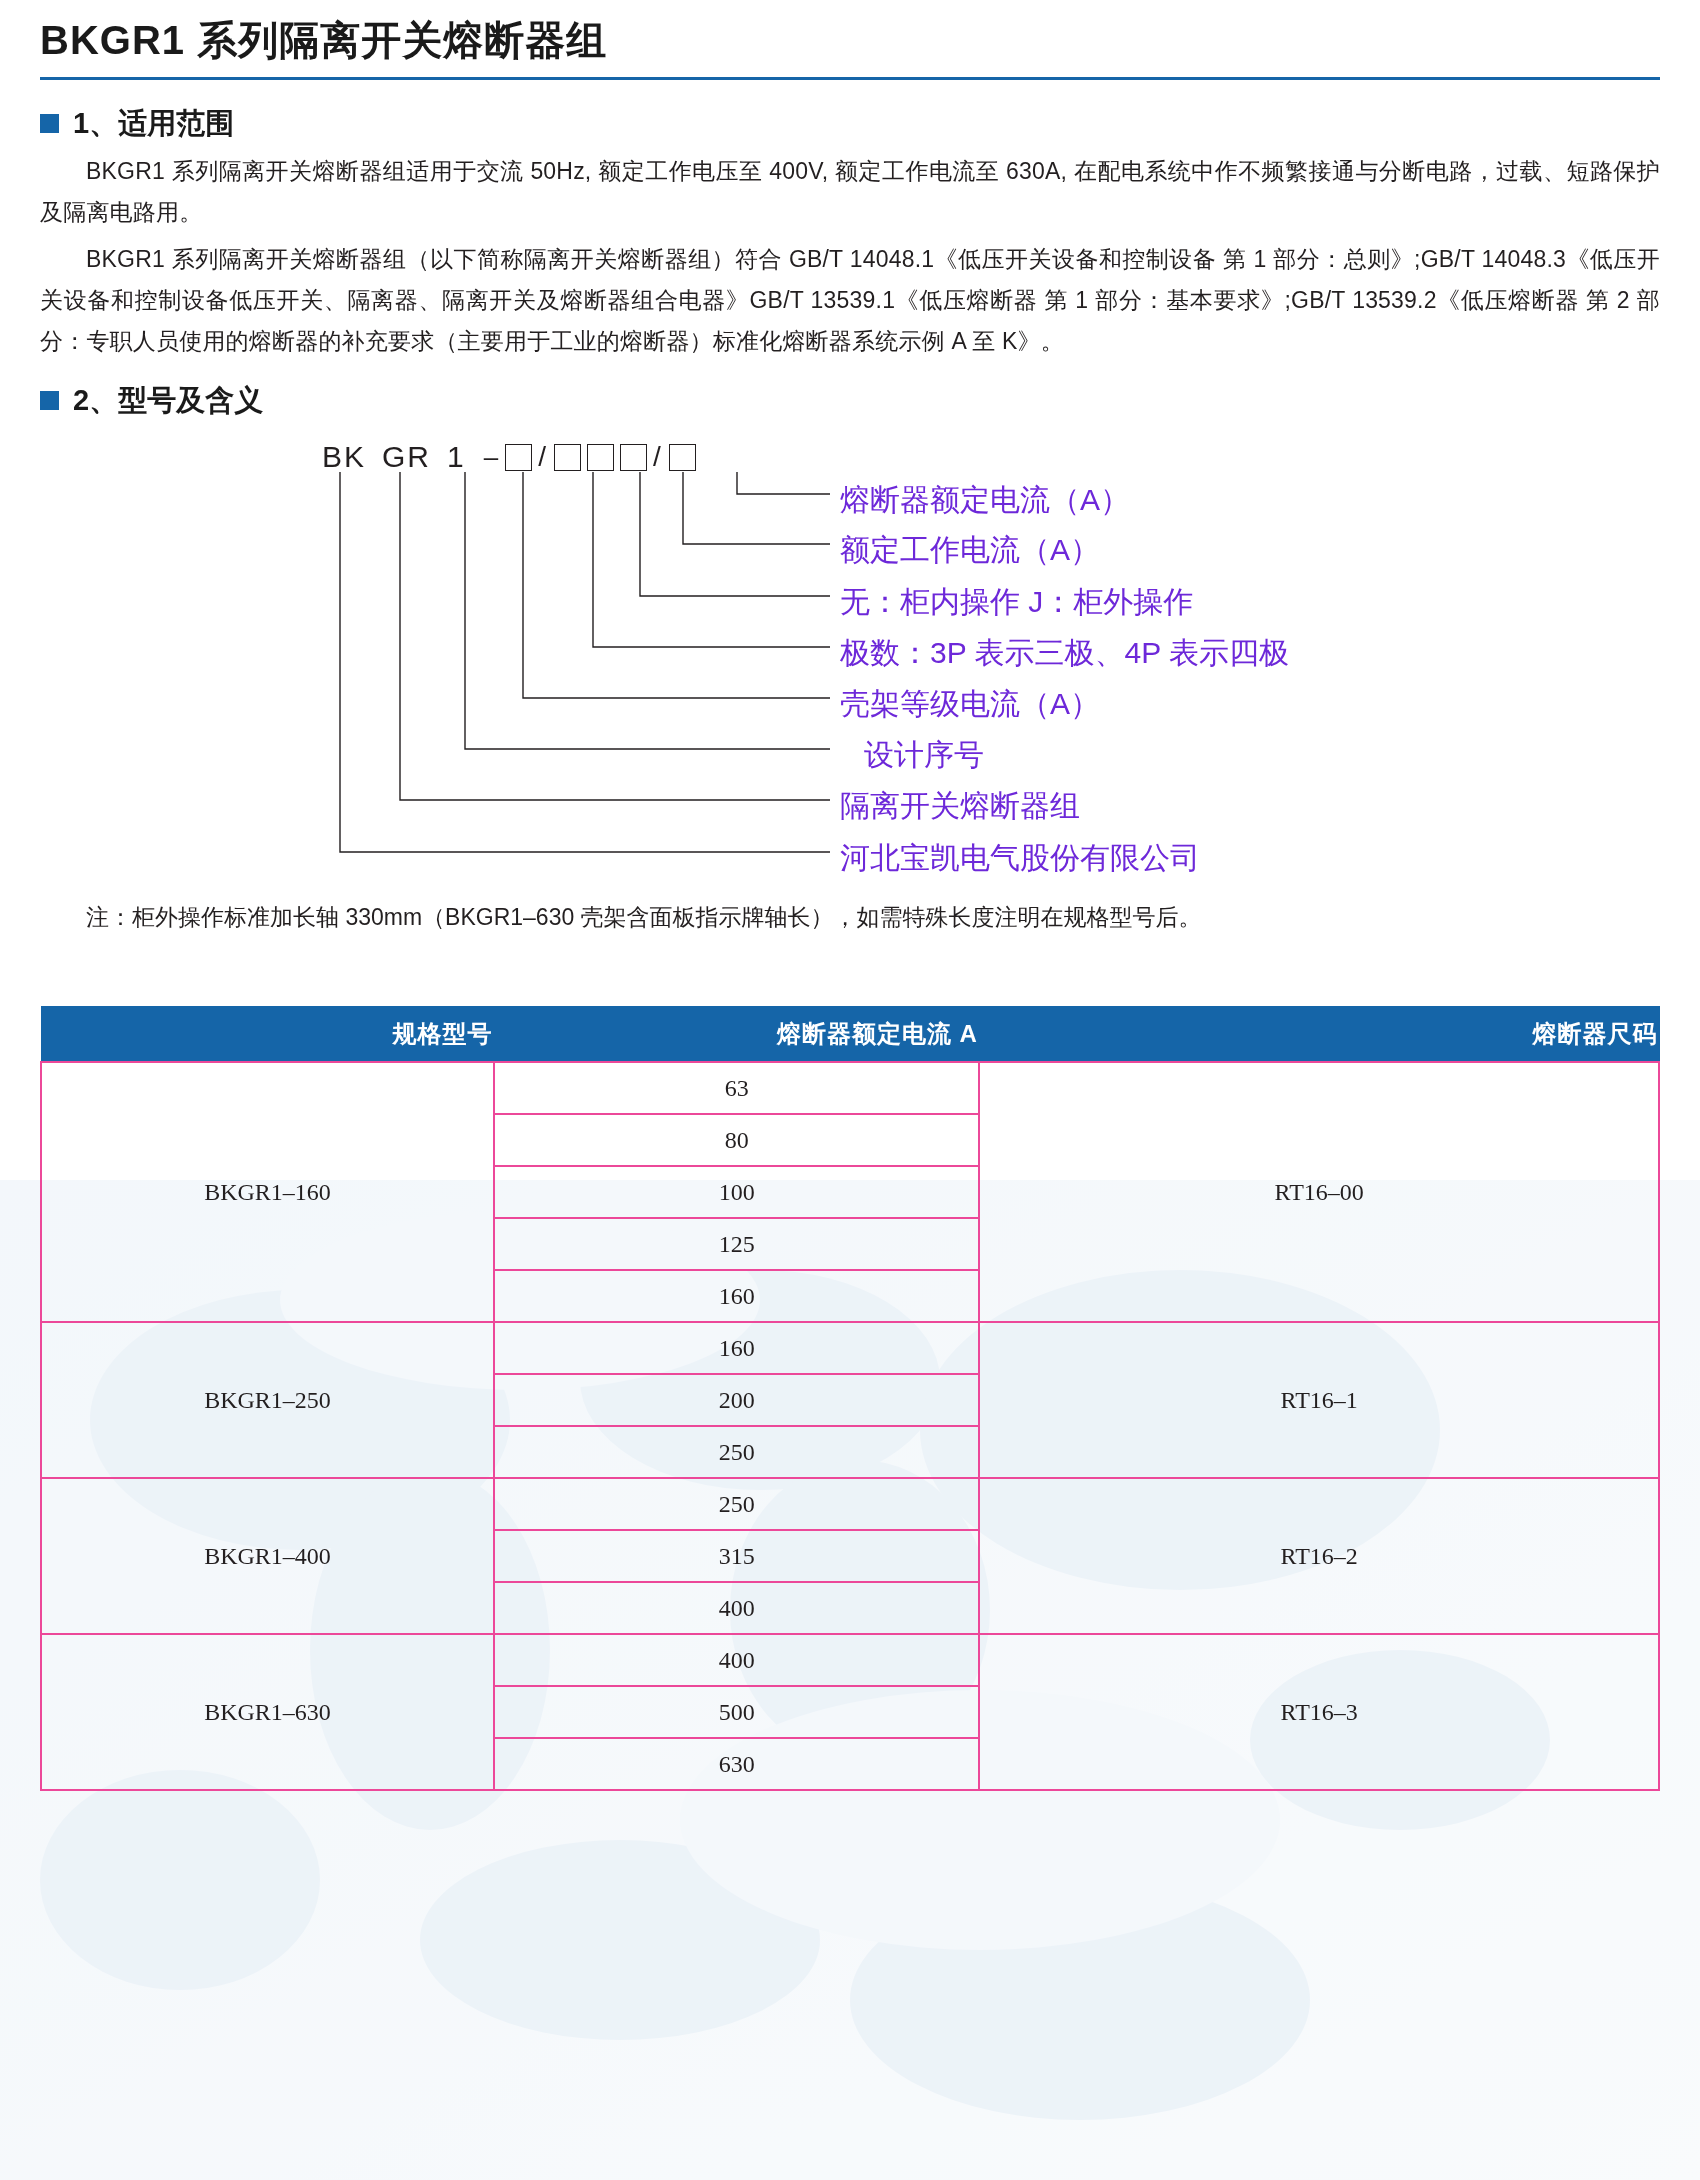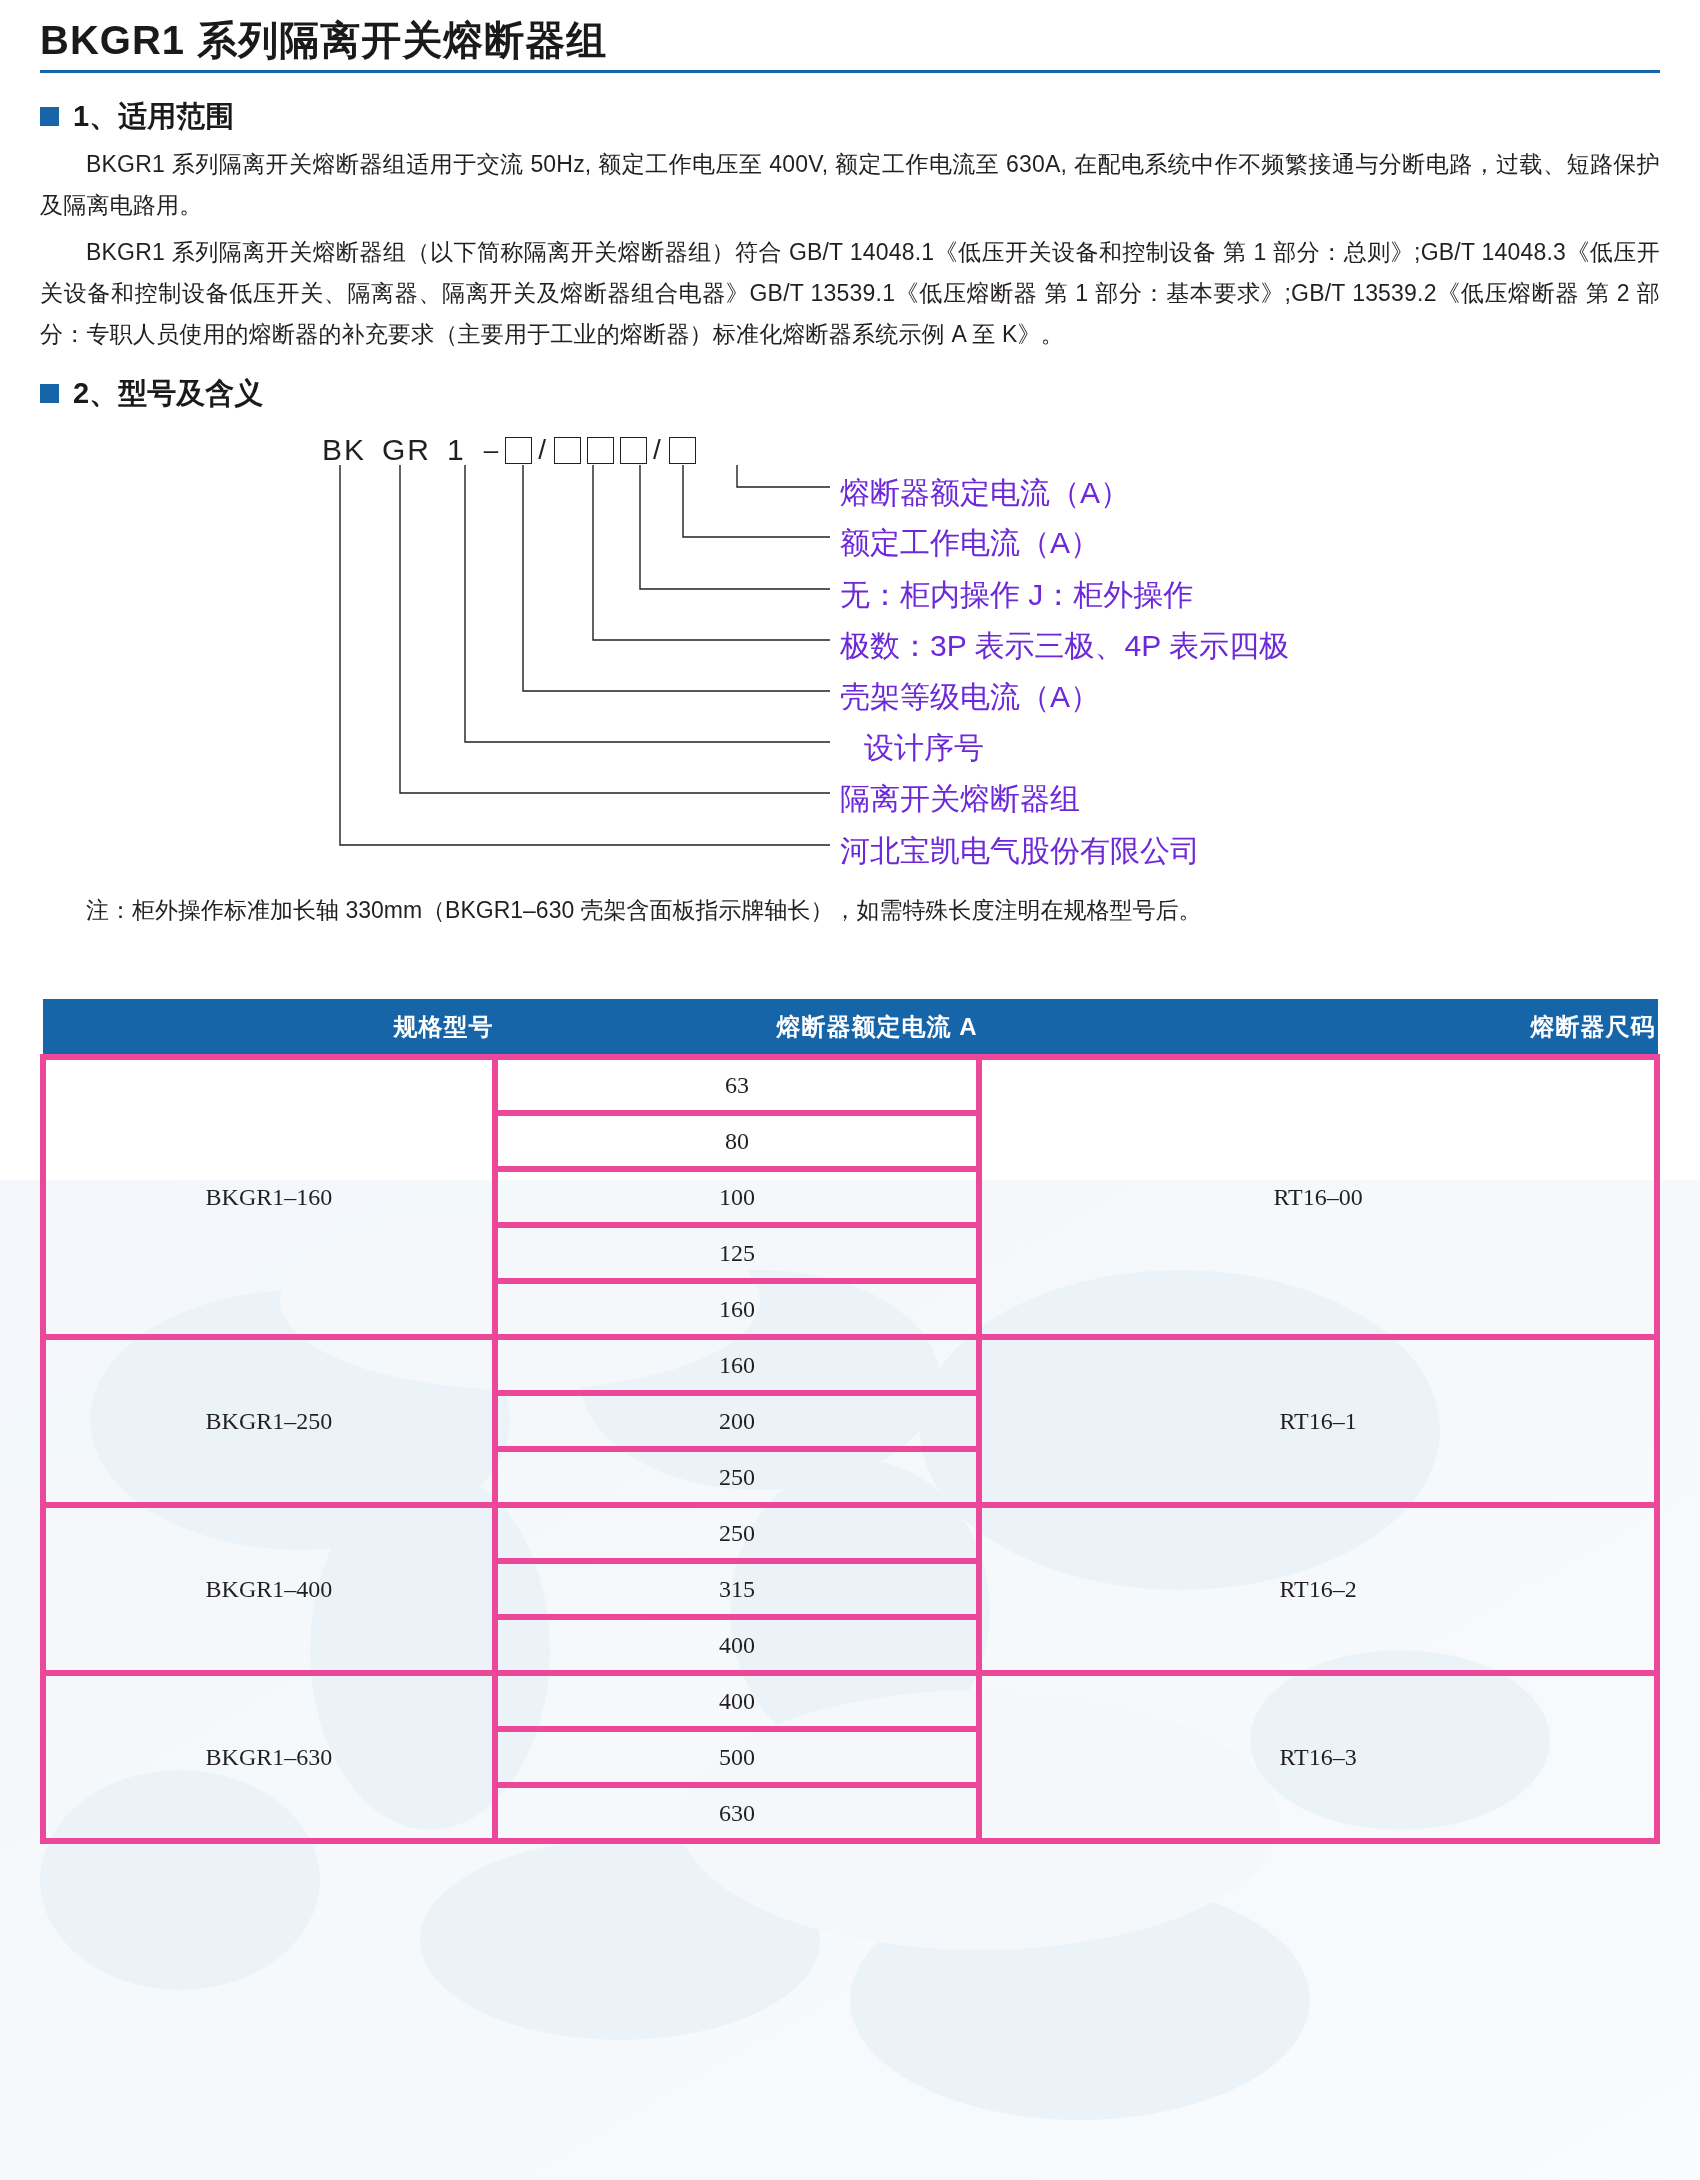--- a/index.html
+++ b/index.html
@@ -33,21 +33,21 @@
     pointer-events: none;
     opacity: 0.5;
     z-index: 0;
   }
   .content { position: relative; z-index: 2; }
 
   
   .doc-title-wrap {
     padding-top: 18px;
     border-bottom: 3px solid #1565a8;
-    padding-bottom: 8px;
+    padding-bottom: 15px;
     margin-bottom: 26px;
   }
   .doc-title {
     font-size: 40px;
     font-weight: bold;
     letter-spacing: 1px;
     color: #1a1a1a;
     line-height: 1.1;
     margin: 0;
   }
@@ -137,21 +137,21 @@
     color: #ffffff;
     font-family: "Liberation Sans", "DejaVu Sans", sans-serif;
     font-size: 24px;
     font-weight: bold;
     height: 52px;
     border: 1px solid #1565a8;
     letter-spacing: 1px;
     text-align: right;
   }
   table.spec td {
-    border: 6px solid #ec4899;
+    border: 2px solid #ec4899;
     text-align: center;
     font-size: 24px;
     height: 48px;
     color: #231f20;
     background: transparent;
   }
   .col-model { width: 28%; }
   .col-current { width: 30%; }
   .col-size { width: 42%; }
 </style>

